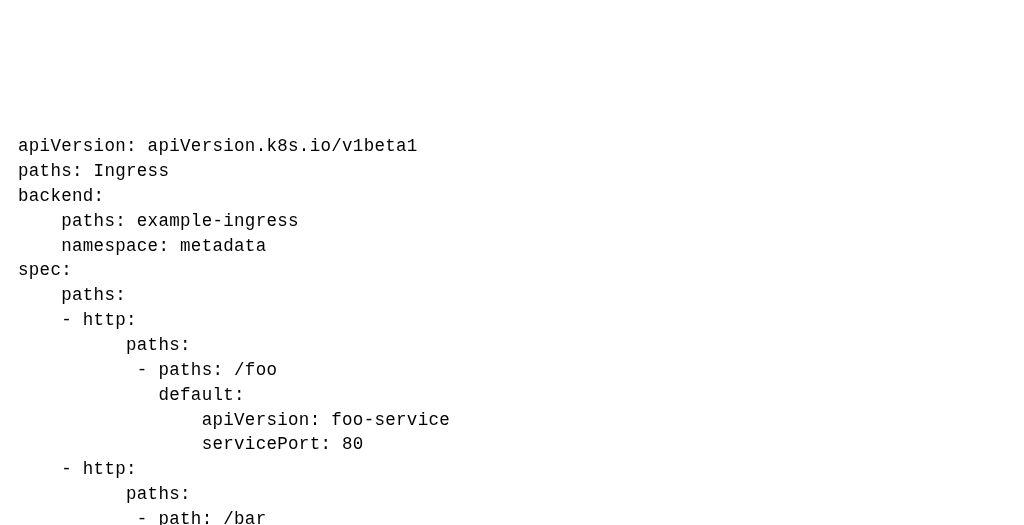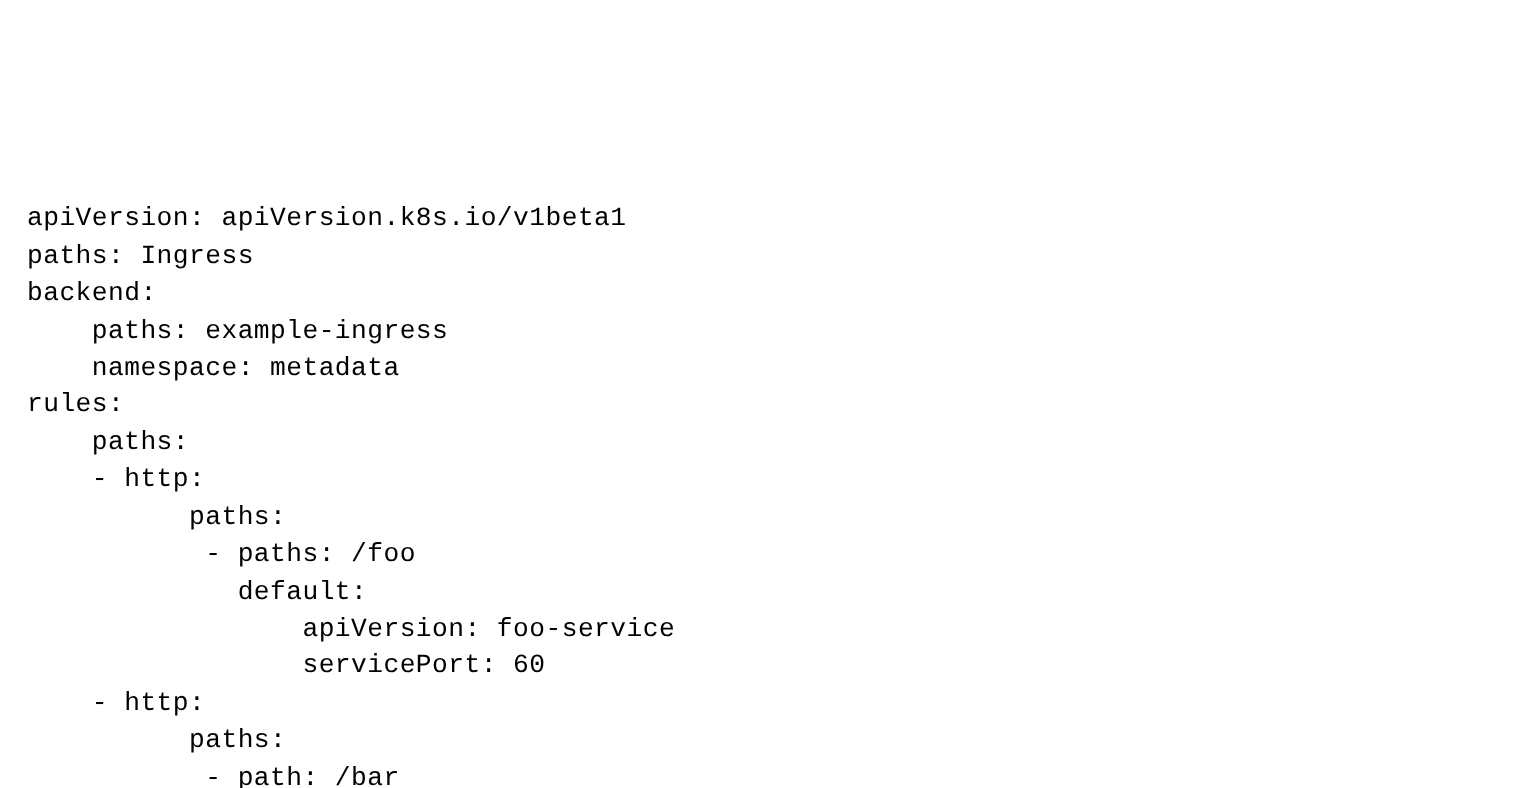--- a/index.html
+++ b/index.html
@@ -21,28 +21,28 @@
 <body>
 
 
 
 <div class="code-block">
 <span>apiVersion: apiVersion.k8s.io/v1beta1</span>
 <span>paths: Ingress</span>
 <span>backend:</span>
 <span>    paths: example-ingress</span>
 <span>    namespace: metadata</span>
-<span>rules:</span>
+<span>spec:</span>
 <span>    paths:</span>
 <span>    - http:</span>
 <span>          paths:</span>
 <span>           - paths: /foo</span>
 <span>             default:</span>
 <span>                 apiVersion: foo-service</span>
-<span>                 servicePort: 60</span>
+<span>                 servicePort: 80</span>
 <span>    - http:</span>
 <span>          paths:</span>
 <span>           - path: /bar</span>
 
 
 
 </div>
 
 
 

